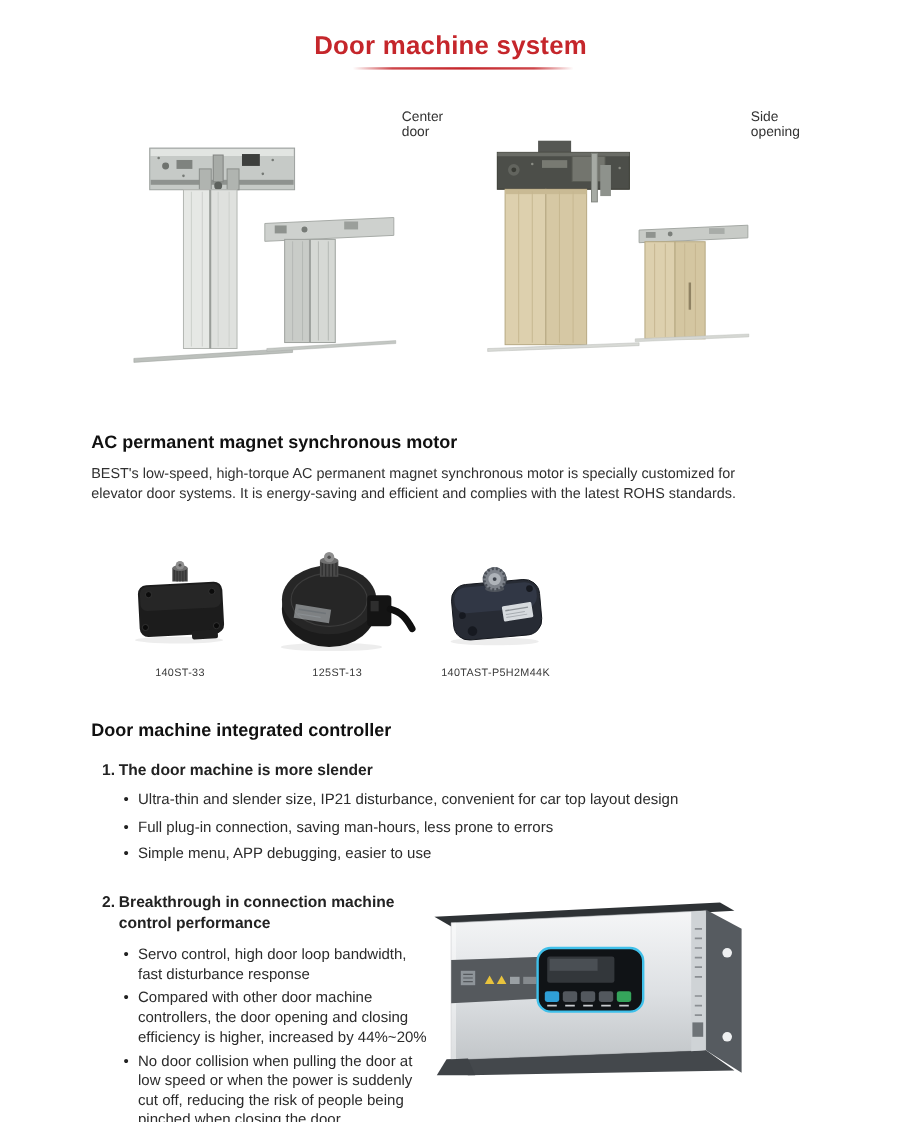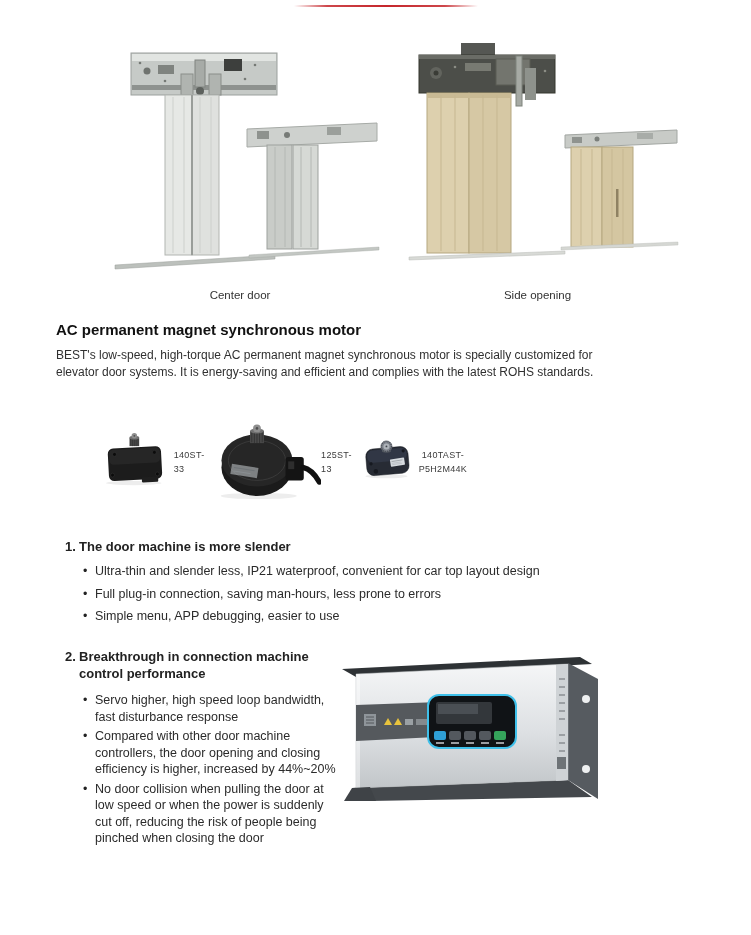--- a/index.html
+++ b/index.html
@@ -6,33 +6,33 @@
   body{width:751px;height:935px;font-family:"Liberation Sans","DejaVu Sans",sans-serif;color:#222;overflow:hidden;}
   .page{position:relative;width:751px;height:935px;background:#fff;}
 
   
   .page-title{margin:26px 0 0;text-align:center;font-size:21.5px;font-weight:700;color:#c5262b;letter-spacing:.2px;}
   .title-underline{width:184px;height:2px;margin:5px auto 0;transform:translateX(10px);
     background:linear-gradient(to right,rgba(197,38,43,0),rgba(197,38,43,.85) 18%,#c5262b 50%,rgba(197,38,43,.85) 82%,rgba(197,38,43,0));}
 
   
   .figures{margin:34px 0 0 95px;width:585px;display:flex;justify-content:space-between;}
-  .figure{display:flex;flex-direction:column;align-items:center;}
+  .figure{display:flex;flex-direction:row;}
   .figure svg{display:block;}
   .fig-caption{font-size:11.5px;color:#333;margin-top:0;}
 
   
-  .content{margin-left:56px;width:565px;}
+  .content{margin-left:76px;width:565px;}
   .sec-heading{font-size:15px;font-weight:700;color:#111;margin:0;}
   .sec-motor{margin-top:20px;}
   .sec-body{font-size:12px;line-height:1.42;color:#303030;margin:9px 0 0;width:565px;}
 
   
   .motors{display:flex;margin:28px 0 0 95px;width:560px;}
-  .motor{display:flex;flex-direction:row;align-items:center;justify-content:flex-end;}
+  .motor{display:flex;flex-direction:column;align-items:center;justify-content:flex-end;}
   .motor-1{width:110px;} .motor-2{width:152px;} .motor-3{width:112px;text-align:center;} .motor-4{width:142px;}
   .motor-label{font-size:12.5px;color:#3a3a3a;margin-top:8px;font-variant-caps:all-small-caps;letter-spacing:.3px;}
 
   .sec-controller{margin-top:34px;}
   .list-block{margin-left:9px;}
   .num-title{display:flex;font-size:13px;font-weight:700;color:#222;margin-top:17px;}
   .num-title .num{width:14px;flex:none;}
   .list2 .num-title .txt{width:250px;line-height:1.28;}
   ul.bullets{list-style:none;margin:10px 0 0;padding:0;}
   ul.bullets li{display:flex;font-size:12.5px;color:#2b2b2b;}
@@ -81,20 +81,21 @@
       <circle cx="64" cy="27" r="12" fill="#7e838b" stroke="#565b63"></circle>
       <circle cx="64" cy="27" r="11" fill="none" stroke="#4b5058" stroke-width="3" stroke-dasharray="2.2 2.2"></circle>
       <circle cx="64" cy="27" r="6.5" fill="#aeb3b9"></circle>
       <circle cx="64" cy="27" r="2" fill="#3f444c"></circle>
     </symbol>
   </defs>
 </svg>
 
 <div class="page">
 
+  <h1 class="page-title">Door machine system</h1>
   <div class="title-underline"></div>
 
   <div class="figures">
 
     <figure class="figure" style="margin:0;width:290px">
       <svg width="290" height="248" viewBox="0 0 290 248">
 
         <rect x="36" y="12" width="146" height="42" fill="#c6cac7" stroke="#9ba09d"></rect>
         <rect x="37" y="13" width="144" height="7" fill="#e2e5e2"></rect>
         <rect x="37" y="44" width="144" height="5" fill="#8e928f"></rect>
@@ -203,30 +204,31 @@
     </div>
     <div class="motor motor-3">
       <svg width="104" height="86" viewBox="0 0 130 100">
         <use href="#sym-tast" width="130" height="100"></use>
       </svg>
       <div class="motor-label">140TAST-P5H2M44K</div>
     </div>
   </div>
 
   <div class="content sec-controller">
+    <h2 class="sec-heading">Door machine integrated controller</h2>
 
     <div class="list-block list1">
       <div class="num-title">
         <span class="num">1.</span>
         <span class="txt">The door machine is more slender</span>
       </div>
       <ul class="bullets b1">
         <li>
             <span class="dot">•</span>
-            <span class="li-txt">Ultra-thin and slender less, IP21 waterproof, convenient for car top layout design</span>
+            <span class="li-txt">Ultra-thin and slender size, IP21 disturbance, convenient for car top layout design</span>
           </li>
         <li>
             <span class="dot">•</span>
             <span class="li-txt">Full plug-in connection, saving man-hours, less prone to errors</span>
           </li>
         <li>
             <span class="dot">•</span>
             <span class="li-txt">Simple menu, APP debugging, easier to use</span>
           </li>
       </ul>
@@ -234,21 +236,21 @@
 
     <div class="two-col">
       <div class="col-left list-block list2">
         <div class="num-title" style="margin-top:0">
           <span class="num">2.</span>
           <span class="txt">Breakthrough in connection machine control performance</span>
         </div>
         <ul class="bullets b2">
           <li>
               <span class="dot">•</span>
-              <span class="li-txt">Servo higher, high speed loop bandwidth, fast disturbance response</span>
+              <span class="li-txt">Servo control, high door loop bandwidth, fast disturbance response</span>
             </li>
           <li>
               <span class="dot">•</span>
               <span class="li-txt">Compared with other door machine controllers, the door opening and closing efficiency is higher, increased by 44%~20%</span>
             </li>
           <li>
               <span class="dot">•</span>
               <span class="li-txt">No door collision when pulling the door at low speed or when the power is suddenly cut off, reducing the risk of people being pinched when closing the door</span>
             </li>
         </ul>

